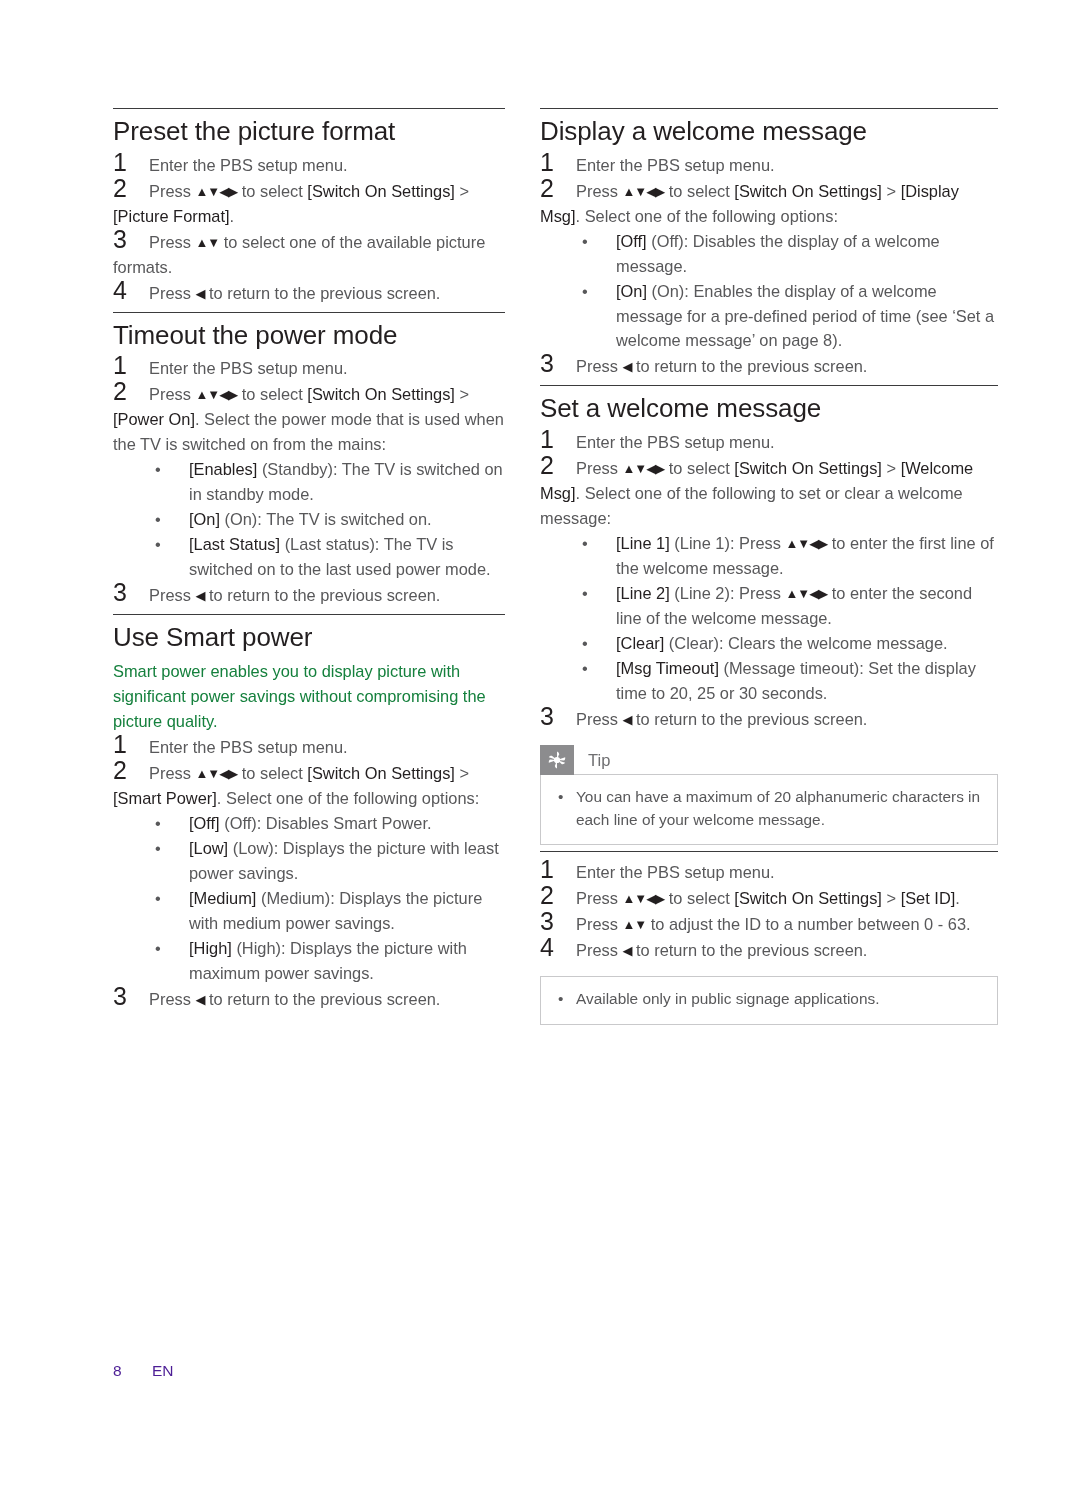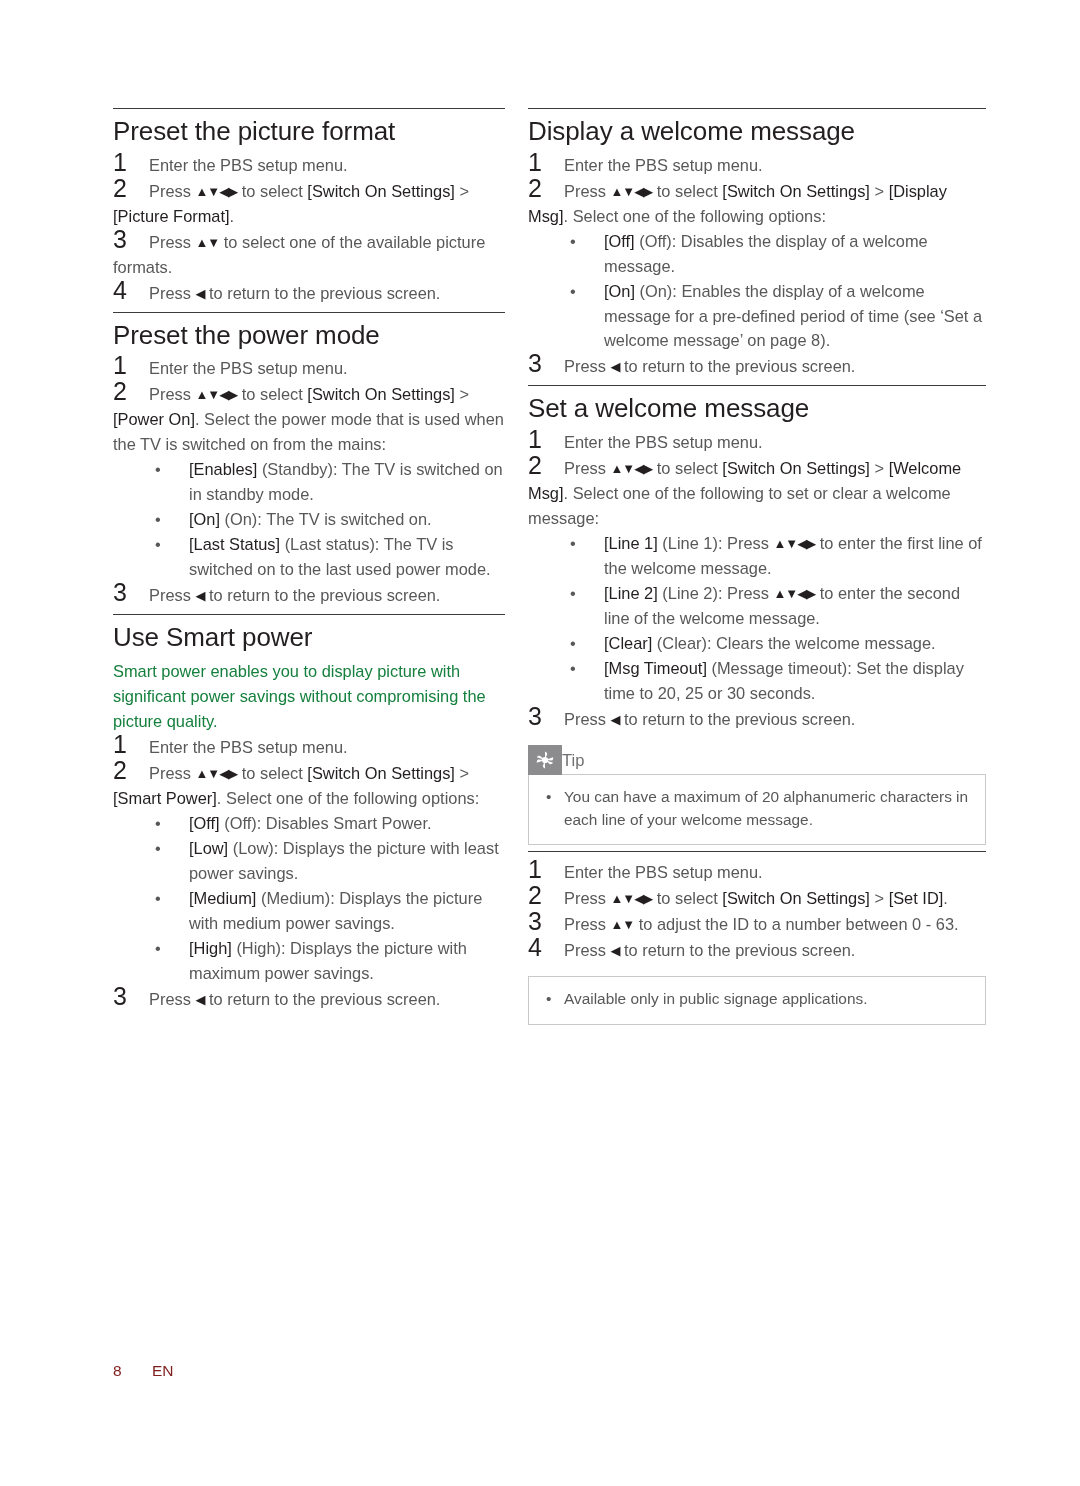--- a/index.html
+++ b/index.html
@@ -20,21 +20,21 @@
     left: 0; top: 0;
     width: 1080px;
     height: 1486px;
     overflow: hidden;
   }
   .col {
     position: absolute;
     top: 108px;
   }
   .col-left  { left: 113px; width: 392px; }
-  .col-right { left: 528px; width: 458px; }
+  .col-right { left: 540px; width: 458px; }
 
   
   .section { margin-bottom: 6px; }
   .rule {
     border-top: 1.6px solid #3b3b3d;
     margin-bottom: 8px;
   }
   h2.heading {
     font-size: 26px;
     font-weight: 400;
@@ -131,20 +131,21 @@
     height: 30px;
     background: #8c8c8e;
     display: flex;
     align-items: center;
     justify-content: center;
     flex: none;
   }
   .callout-title {
     font-size: 16.5px;
     color: #6f6f71;
+    margin-left: 14px;
   }
   .callout-body {
     border: 1px solid #c9c9cb;
     border-top: 1px solid #c9c9cb;
     padding: 11px 14px 13px 14px;
     margin-top: -1px;
   }
   .callout-body ul {
     list-style: none;
     margin: 0;
@@ -162,42 +163,42 @@
     left: 3px;
     top: 0;
   }
 
   
   .footer {
     position: absolute;
     left: 113px;
     top: 1362px;
     font-size: 15.5px;
-    color: #7f1d1d;
+    color: #4c1d95;
   }
   .footer .pageno { margin-right: 26px; }
 </style>
 </head>
 <body>
 
 <div class="page">
   <div class="col col-left">
       <div class="section">
         <div class="rule"></div>
         <h2 class="heading">Preset the picture format</h2>
         <ol class="steps">
           <li class="step hang"><span class="num">1</span>Enter the PBS setup menu.</li>
           <li class="step hang"><span class="num">2</span>Press <span class="arrows">▲▼◀▶</span> to select <b class="term">[Switch On Settings]</b> &gt; <b class="term">[Picture Format]</b>.</li>
           <li class="step hang"><span class="num">3</span>Press <span class="arrows">▲▼</span> to select one of the available picture formats.</li>
           <li class="step hang"><span class="num">4</span>Press <span class="arrows">◀</span> to return to the previous screen.</li>
         </ol>
       </div>
       <div class="section">
         <div class="rule"></div>
-        <h2 class="heading">Preset the power mode</h2>
+        <h2 class="heading">Timeout the power mode</h2>
         <ol class="steps">
           <li class="step hang"><span class="num">1</span>Enter the PBS setup menu.</li>
           <li class="step hang"><span class="num">2</span>Press <span class="arrows">▲▼◀▶</span> to select <b class="term">[Switch On Settings]</b> &gt; <b class="term">[Power On]</b>. Select the power mode that is used when the TV is switched on from the mains:<ul class="bullets">
               <li><span class="dot">•</span><b class="term">[Enables]</b> (Standby): The TV is switched on in standby mode.</li>
               <li><span class="dot">•</span><b class="term">[On]</b> (On): The TV is switched on.</li>
               <li><span class="dot">•</span><b class="term">[Last Status]</b> (Last status): The TV is switched on to the last used power mode.</li>
             </ul></li>
           <li class="step hang"><span class="num">3</span>Press <span class="arrows">◀</span> to return to the previous screen.</li>
         </ol>
       </div>

